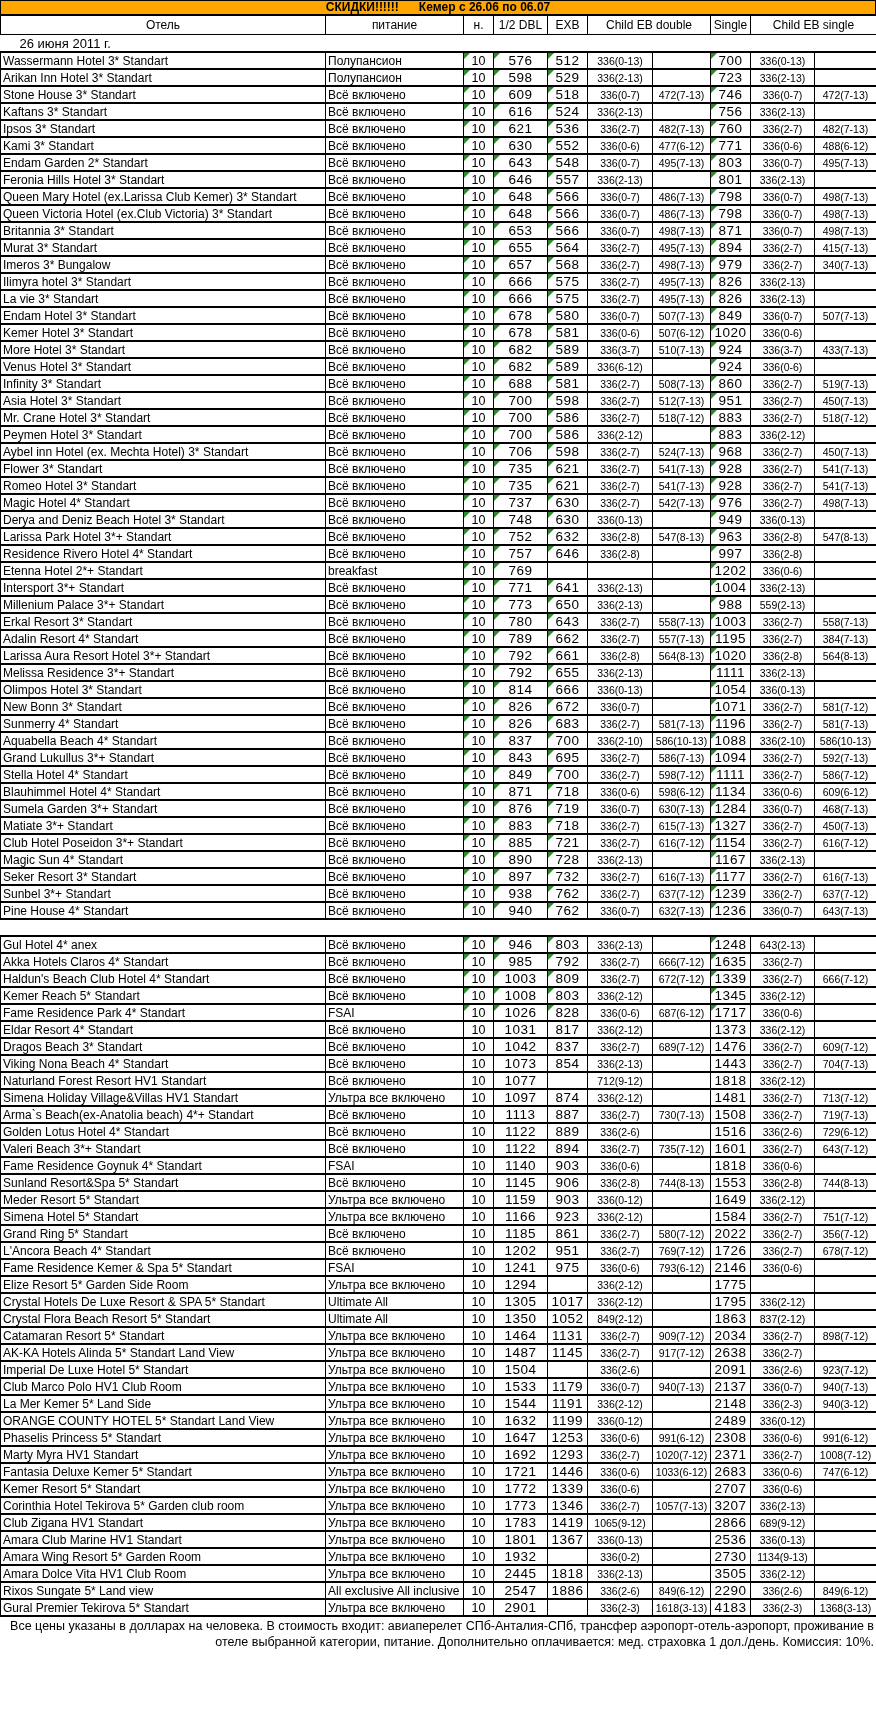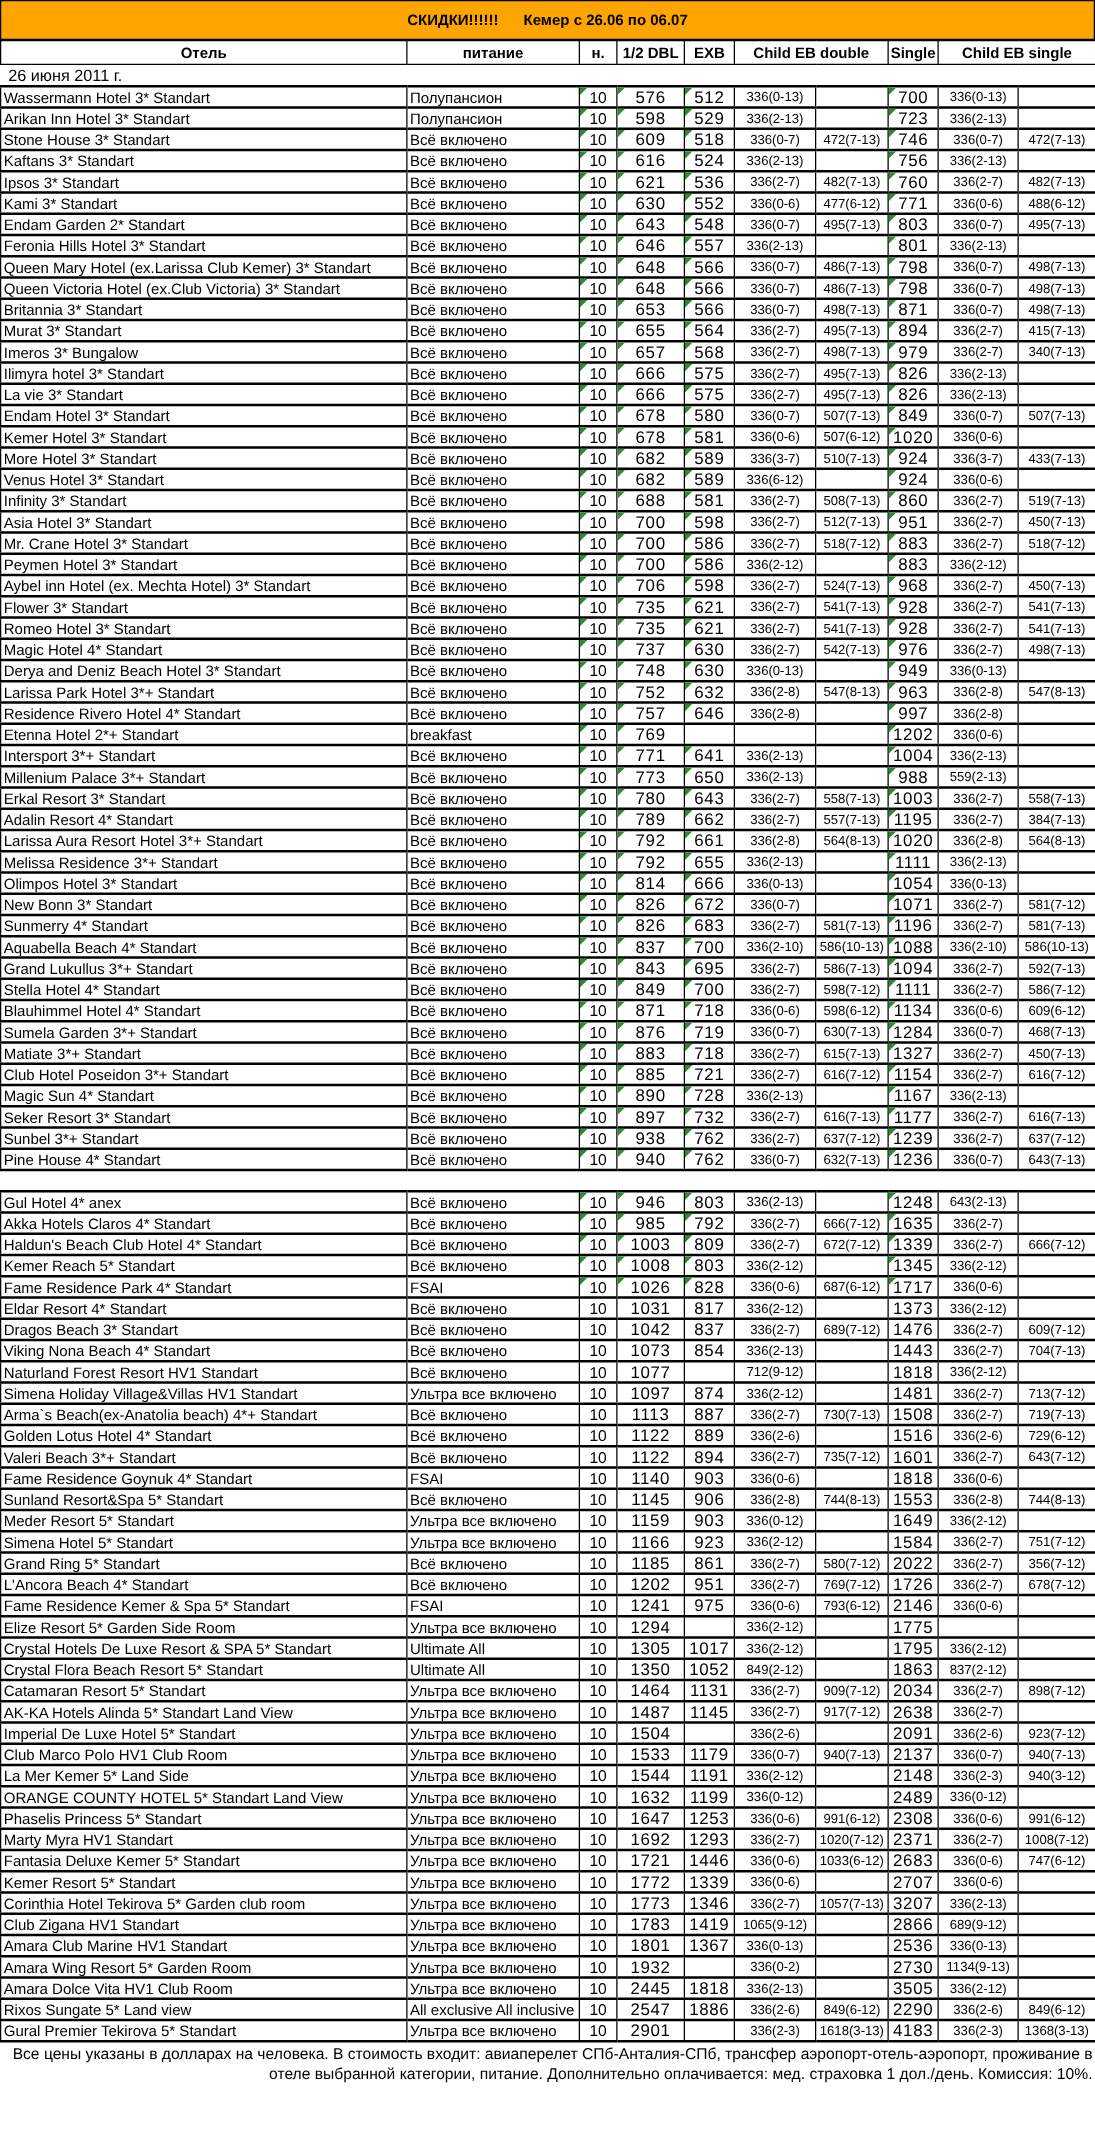--- a/index.html
+++ b/index.html
@@ -1,31 +1,31 @@
 <!DOCTYPE html>
 <html style="--mark: #2E8B2E;"><head>
 <meta charset="utf-8">
 <style>
   html,body { margin:0; padding:0; }
   body {
     width:876px; height:1724px; background:#fff; color:#000;
     font-family:"Liberation Sans", sans-serif; overflow:hidden;
   }
   .banner {
-    box-sizing:border-box; height:32px; border:1px solid #000;
+    box-sizing:border-box; height:15px; border:1px solid #000;
     background:#FFA500; display:flex; justify-content:center; align-items:center;
     gap:20px; font-weight:bold; font-size:12px; line-height:13px;
   }
   table { border-collapse:collapse; table-layout:fixed; width:876px; }
   th {
-    border:1px solid #000; font-weight:bold; font-size:12px;
+    border:1px solid #000; font-weight:normal; font-size:12px;
     height:18px; padding:0 1px; overflow:hidden; white-space:nowrap;
   }
   tr.date-row td {
-    border:none; text-align:left; font-size:13px; height:16px; padding:0 6px;
+    border:none; text-align:left; font-size:13px; height:16px; padding:0 19px;
     white-space:nowrap;
   }
   tbody.data td {
     box-sizing:border-box; border:1px solid #000;
     border-top-width:2px; border-bottom-width:2px;
     height:17px; padding:0 2px; overflow:hidden; white-space:nowrap;
     position:relative;
   }
   tbody.data tr.gap-row td { border:none; height:17px; }
   td.c-hotel, td.c-meal { text-align:left; font-size:12px; }

